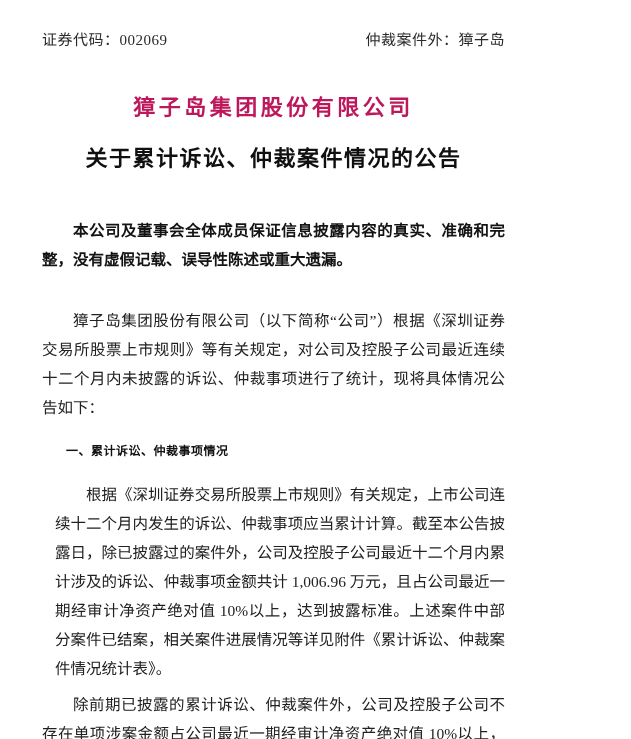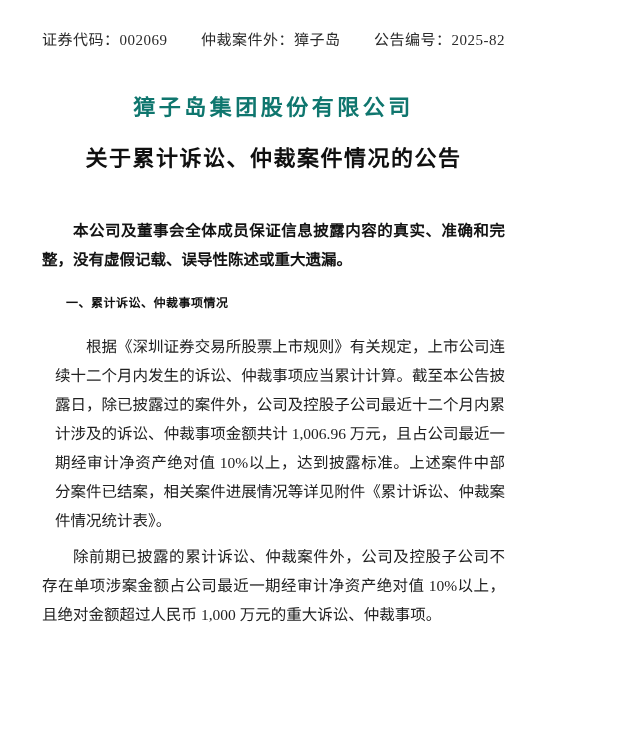--- a/index.html
+++ b/index.html
@@ -30,21 +30,21 @@
     letter-spacing: 0.5px;
   }
   .doc-header span { white-space: nowrap; }
   .company-title {
     margin: 40px 0 12px 0;
     text-align: center;
     font-family: "Liberation Sans", sans-serif;
     font-weight: bold;
     font-size: 22px;
     letter-spacing: 3.5px;
-    color: #0f766e;
+    color: #be185d;
   }
   .announcement-title {
     margin: 19px 0 0 0;
     text-align: center;
     font-family: "Liberation Sans", sans-serif;
     font-weight: bold;
     font-size: 22px;
     letter-spacing: 1.5px;
     color: #101010;
   }
@@ -81,29 +81,29 @@
   .para.body-2 { margin-top: 7px; }
 </style>
 </head>
 <body>
 
 <div class="page">
 
   <div class="doc-header">
     <span>证券代码：002069</span>
     <span>仲裁案件外：獐子岛</span>
-    <span>公告编号：2025-82</span>
   </div>
 
   <h1 class="company-title">獐子岛集团股份有限公司</h1>
 
   <h2 class="announcement-title">关于累计诉讼、仲裁案件情况的公告</h2>
 
   <p class="disclaimer">本公司及董事会全体成员保证信息披露内容的真实、准确和完整，没有虚假记载、误导性陈述或重大遗漏。</p>
 
+  <p class="para intro">獐子岛集团股份有限公司（以下简称“公司”）根据《深圳证券交易所股票上市规则》等有关规定，对公司及控股子公司最近连续十二个月内未披露的诉讼、仲裁事项进行了统计，现将具体情况公告如下：</p>
 
   <h3 class="section-heading">一、累计诉讼、仲裁事项情况</h3>
 
   <p class="para body-1">根据《深圳证券交易所股票上市规则》有关规定，上市公司连续十二个月内发生的诉讼、仲裁事项应当累计计算。截至本公告披露日，除已披露过的案件外，公司及控股子公司最近十二个月内累计涉及的诉讼、仲裁事项金额共计 1,006.96 万元，且占公司最近一期经审计净资产绝对值 10%以上，达到披露标准。上述案件中部分案件已结案，相关案件进展情况等详见附件《累计诉讼、仲裁案件情况统计表》。</p>
 
   <p class="para body-2">除前期已披露的累计诉讼、仲裁案件外，公司及控股子公司不存在单项涉案金额占公司最近一期经审计净资产绝对值 10%以上，且绝对金额超过人民币 1,000 万元的重大诉讼、仲裁事项。</p>
 
 </div>
 
 </body></html>

